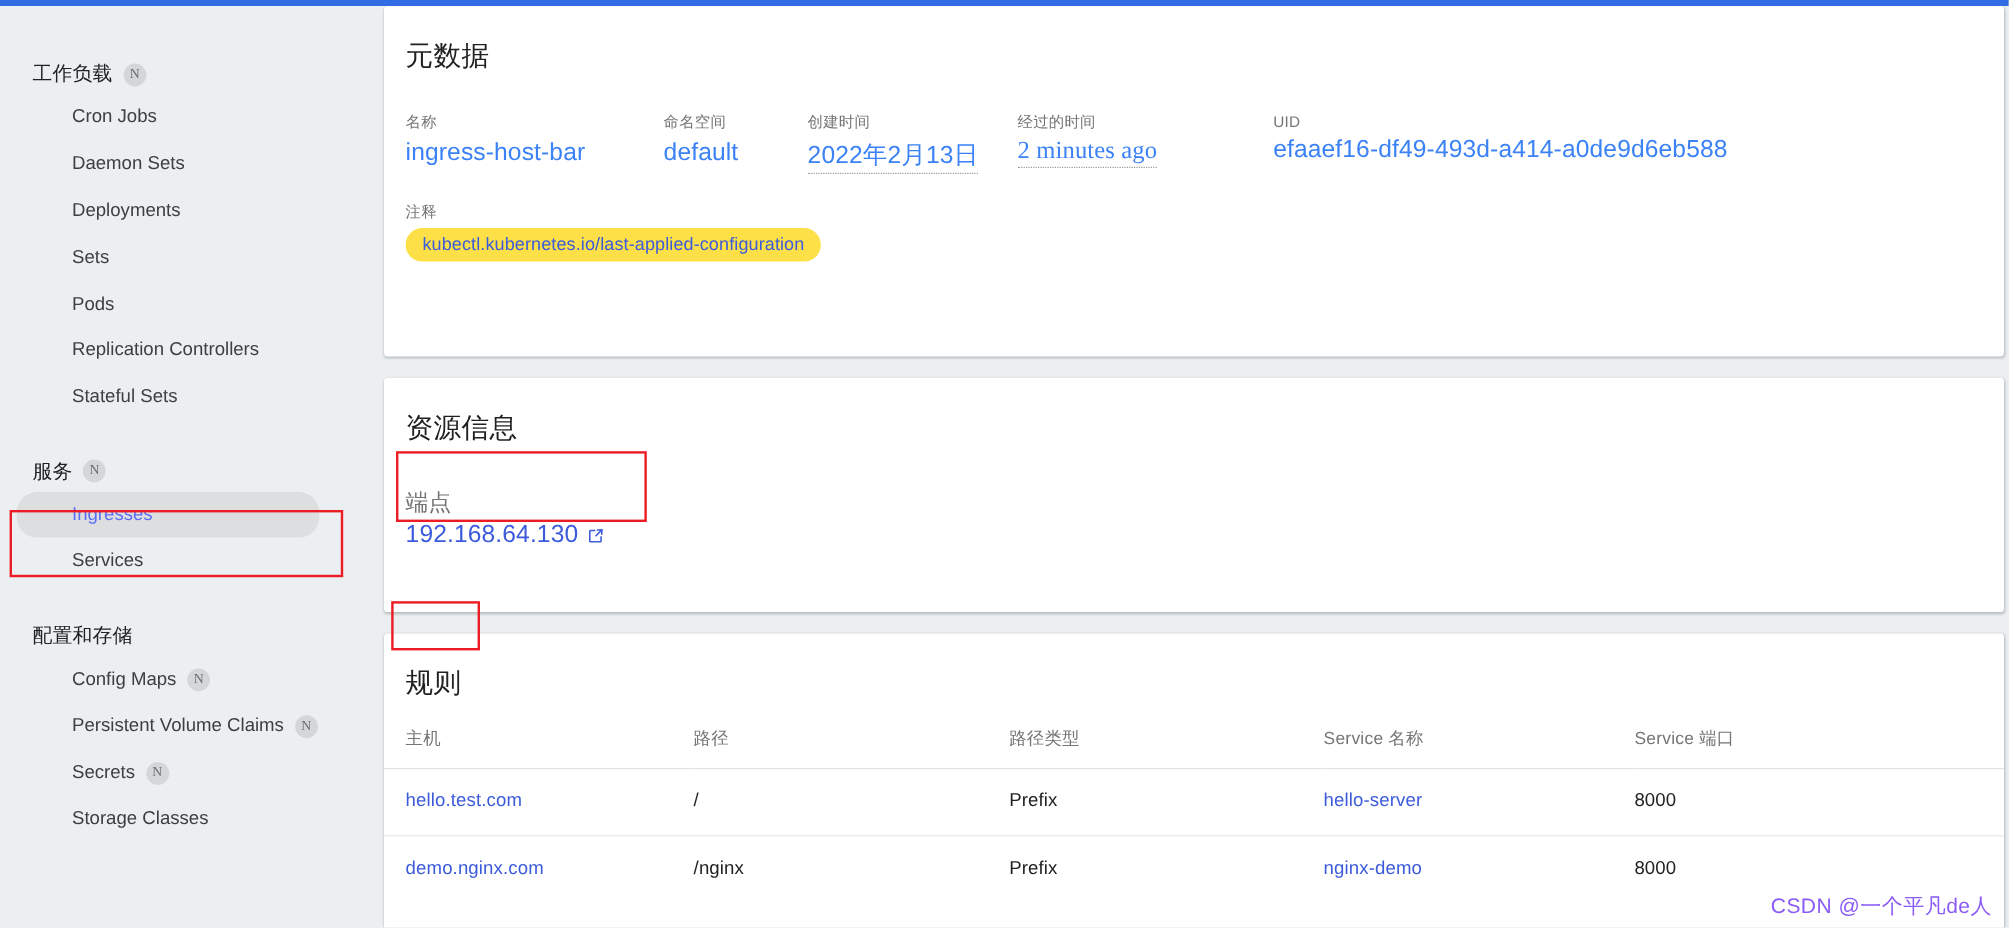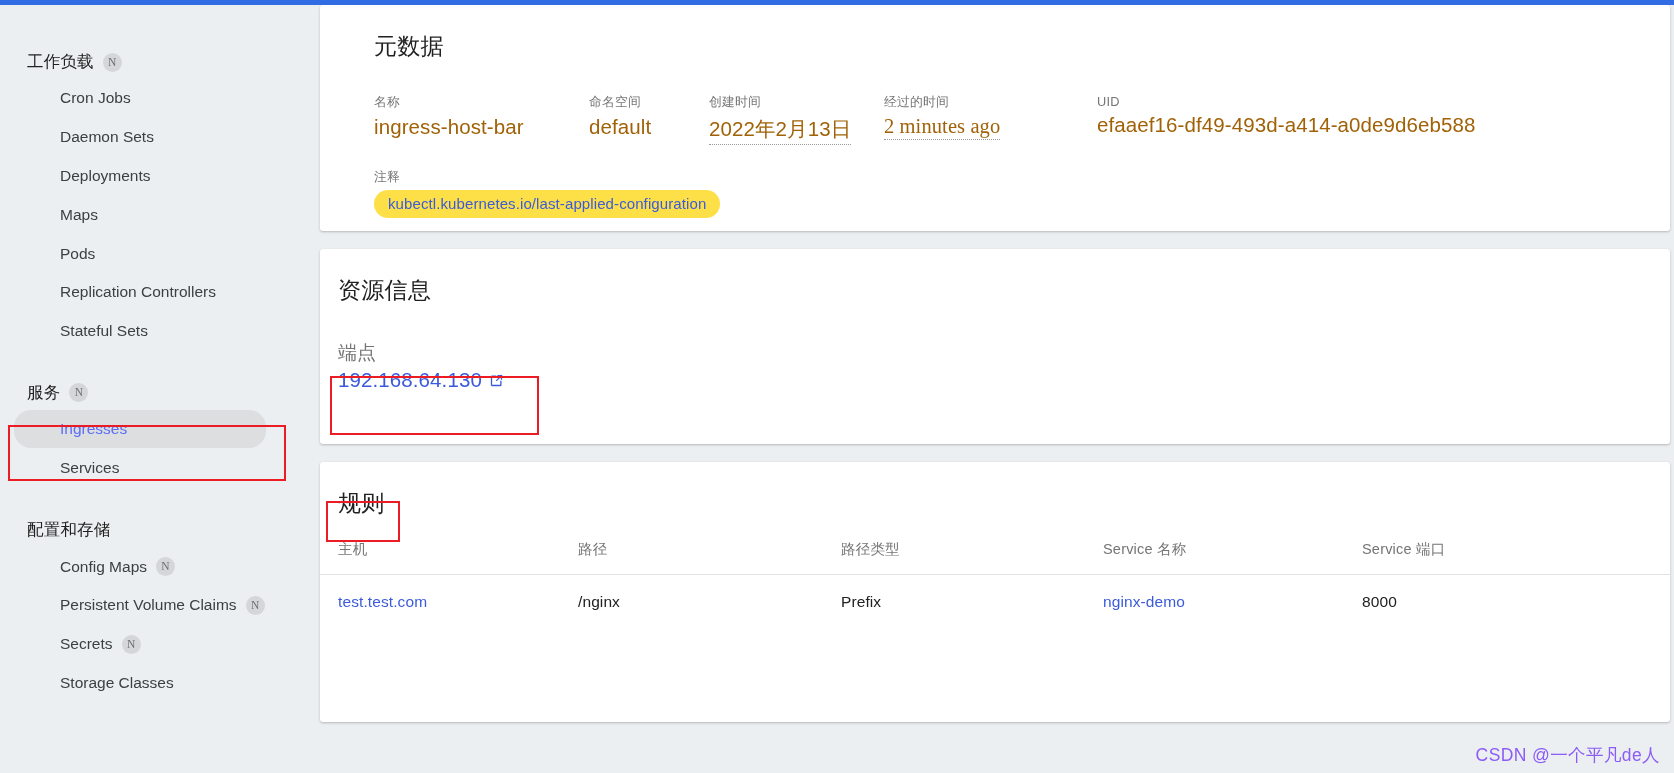--- a/index.html
+++ b/index.html
@@ -101,37 +101,37 @@
   }
   .card-title {
     font-size: 23px;
     font-weight: 400;
     color: #212121;
     padding: 26px 0 0 18px;
     letter-spacing: .3px;
   }
 
   
-  #card-metadata { height: 226px; padding-left: 36px; }
+  #card-metadata { height: 292px; }
   .meta-row {
     display: flex;
     padding: 0 0 0 18px;
     margin-top: 32px;
   }
   .meta-field { position: relative; }
   .meta-label {
     font-size: 12.8px;
     color: #757575;
     letter-spacing: .2px;
     margin-bottom: 4px;
     white-space: nowrap;
   }
   .meta-value {
     font-size: 20.5px;
-    color: #a16207;
+    color: #3b82f6;
     white-space: nowrap;
     letter-spacing: .1px;
   }
   .meta-value.dotted {
     border-bottom: 1.5px dotted #9a9a9a;
     display: inline-block;
     padding-bottom: 1px;
     cursor: help;
   }
   #f-name { width: 215px; }
@@ -228,21 +228,21 @@
   <div class="nav-item">
     <span>Cron Jobs</span>
   </div>
   <div class="nav-item">
     <span>Daemon Sets</span>
   </div>
   <div class="nav-item">
     <span>Deployments</span>
   </div>
   <div class="nav-item">
-    <span>Maps</span>
+    <span>Sets</span>
   </div>
   <div class="nav-item">
     <span>Pods</span>
   </div>
   <div class="nav-item">
     <span>Replication Controllers</span>
   </div>
   <div class="nav-item">
     <span>Stateful Sets</span>
   </div>
@@ -337,23 +337,34 @@
       <thead>
         <tr>
           <th class="col-host">主机</th>
           <th class="col-path">路径</th>
           <th class="col-ptype">路径类型</th>
           <th class="col-svc">Service 名称</th>
           <th class="col-port">Service 端口</th>
         </tr>
       </thead>
       <tbody>
+        <tr>
+          <td class="col-host">
+            <span class="cell-link">hello.test.com</span>
+          </td>
+          <td class="col-path">/</td>
+          <td class="col-ptype">Prefix</td>
+          <td class="col-svc">
+            <span class="cell-link">hello-server</span>
+          </td>
+          <td class="col-port">8000</td>
+        </tr>
         <tr class="last-row">
           <td class="col-host">
-            <span class="cell-link">test.test.com</span>
+            <span class="cell-link">demo.nginx.com</span>
           </td>
           <td class="col-path">/nginx</td>
           <td class="col-ptype">Prefix</td>
           <td class="col-svc">
             <span class="cell-link">nginx-demo</span>
           </td>
           <td class="col-port">8000</td>
         </tr>
       </tbody>
     </table>

